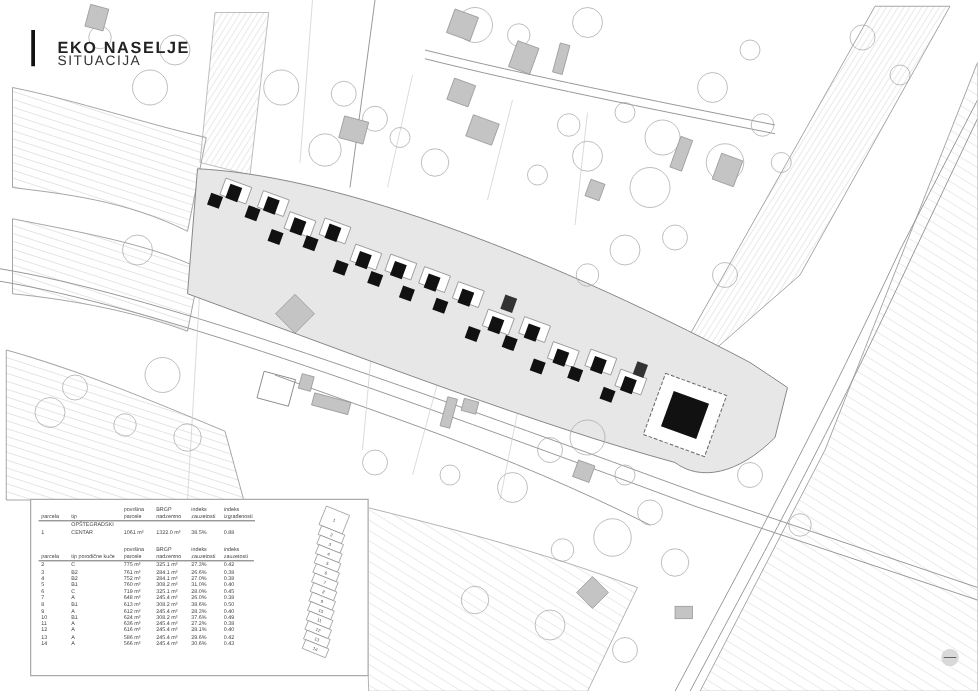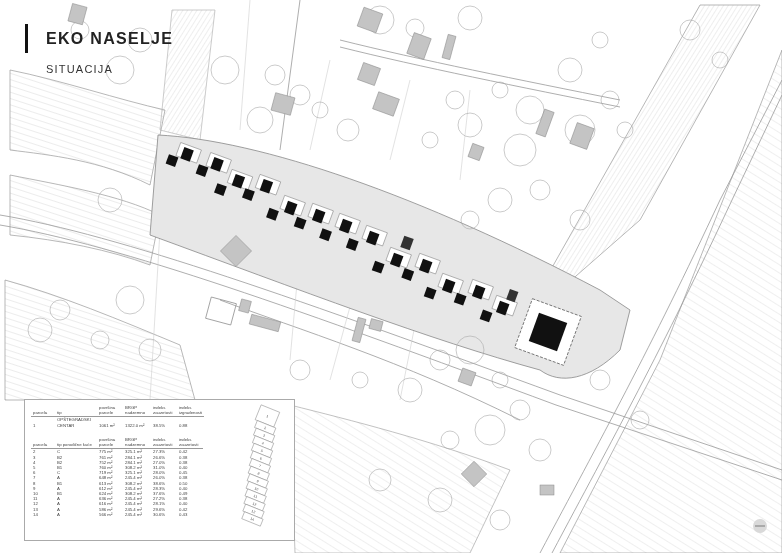--- a/index.html
+++ b/index.html
@@ -1,21 +1,21 @@
 <!DOCTYPE html>
 <html><head>
 <meta charset="utf-8">
 <style>
   html, body { margin:0; padding:0; background:#ffffff; }
   body { width:782px; height:553px; position:relative; overflow:hidden; font-family:"Liberation Sans", sans-serif; }
   #plan { position:absolute; left:0; top:0; width:782px; height:553px; }
   .title-block { position:absolute; left:25px; top:24px; }
   .title-bar { position:absolute; left:0; top:0; width:3px; height:29px; background:#111; }
-  .title-main { position:absolute; left:21px; top:6px; font-size:16px; font-weight:bold; letter-spacing:1.3px; color:#222; white-space:nowrap; }
-  .title-sub { position:absolute; left:21px; top:19px; font-size:11px; letter-spacing:1.2px; color:#333; white-space:nowrap;margin-top:20px; }
+  .title-main { position:absolute; left:21px; top:6px; font-size:13px; font-weight:bold; letter-spacing:1.3px; color:#222; white-space:nowrap; }
+  .title-sub { position:absolute; left:21px; top:19px; font-size:11px; letter-spacing:1.2px; color:#333; white-space:nowrap; }
   .legend { position:absolute; left:24px; top:399px; width:269px; height:140px; background:#fff; border:1px solid #aaa; }
   table.t { position:absolute; left:6px; border-collapse:collapse; font-size:4.3px; color:#444; }
   table.t td, table.t th { padding:0 2px; font-weight:normal; text-align:left; vertical-align:bottom; line-height:5.2px; }
   table.t thead th { border-bottom:0.6px solid #999; padding-bottom:1px; }
   .t1 { top:5px; }
   .t2 { top:37px; }
   .c1 { width:20px; } .c2 { width:38px; } .c3 { width:22px; } .c4 { width:24px; } .c5 { width:22px; } .c6 { width:22px; }
   .keymap { position:absolute; left:203px; top:4px; width:60px; height:130px; }
 </style>
 </head>

